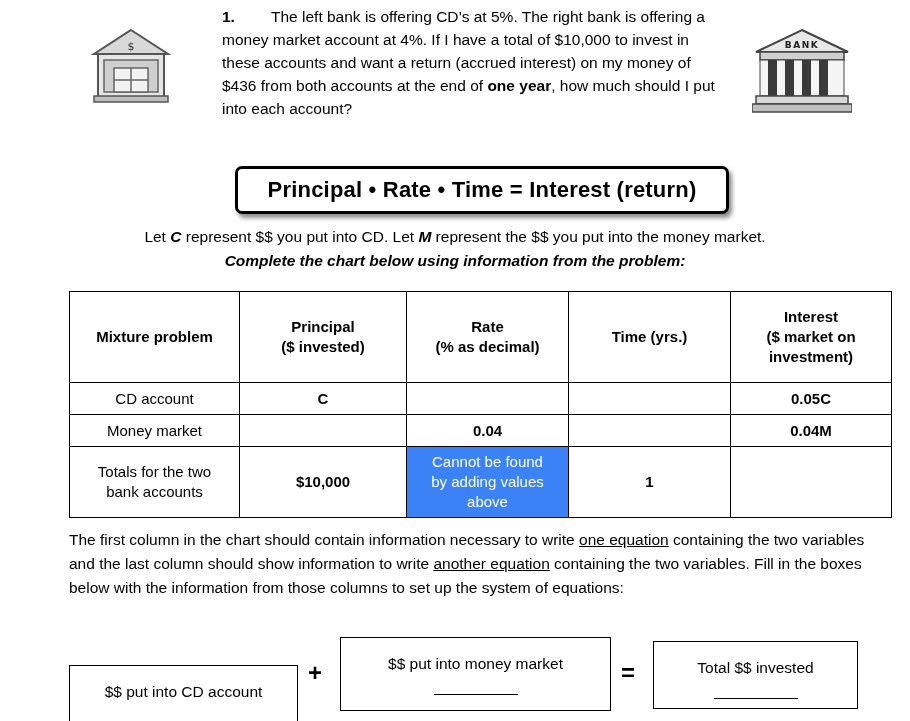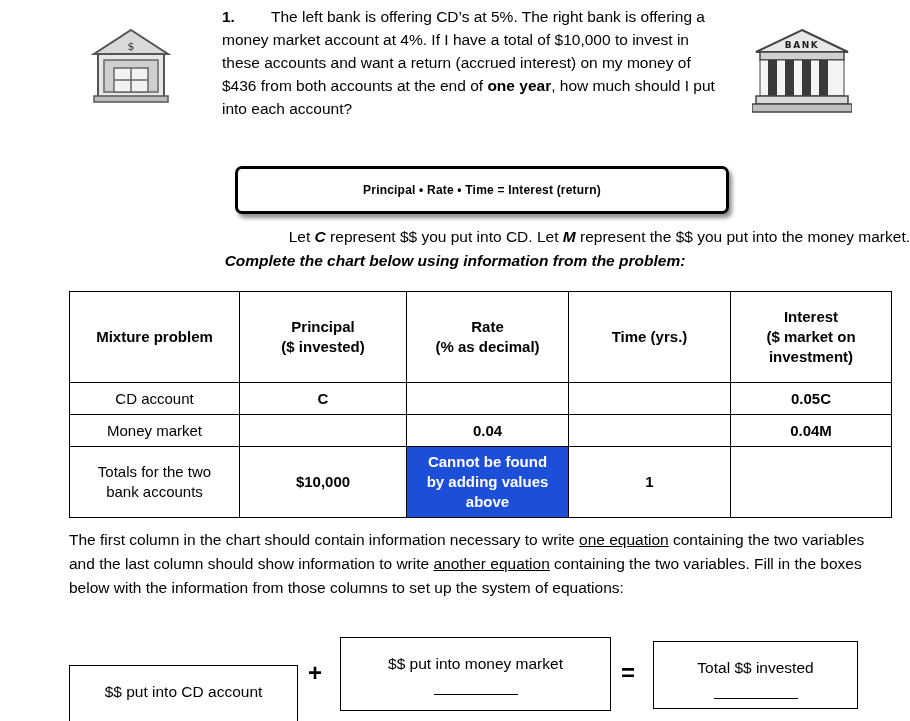--- a/index.html
+++ b/index.html
@@ -67,32 +67,32 @@
     height: 42px;
     border: 3px solid #000;
     border-radius: 7px;
     box-shadow: 3px 4px 4px rgba(0,0,0,0.45);
     display: flex;
     align-items: center;
     justify-content: center;
     background: #fff;
   }
   .formula-text {
-    font-size: 12px;
+    font-size: 22px;
     font-weight: bold;
     letter-spacing: 0.2px;
   }
 
   
   .let-line {
     position: absolute;
     left: 0;
     top: 228px;
     width: 910px;
-    text-align: right;
+    text-align: center;
     font-size: 15.5px;
   }
   .let-line i { font-style: italic; font-weight: bold; }
   .chart-instruction {
     position: absolute;
     left: 0;
     top: 252px;
     width: 910px;
     text-align: center;
     font-size: 15.5px;
@@ -123,23 +123,23 @@
   }
   .col1 { width: 170px; }
   .col2 { width: 167px; }
   .col3 { width: 162px; }
   .col4 { width: 162px; }
   .col5 { width: 161px; }
   .row-small td { height: 25px; }
   .row-total td { height: 64px; line-height: 1.32; }
   .bold { font-weight: bold; }
   .shaded {
-    background: #1d4ed8;
+    background: #3b82f6;
     color: #ffffff;
-    font-weight: bold;
+    font-weight: normal;
     line-height: 1.3;
   }
 
   
   .paragraph {
     position: absolute;
     left: 69px;
     top: 528px;
     width: 824px;
     font-size: 15.5px;

